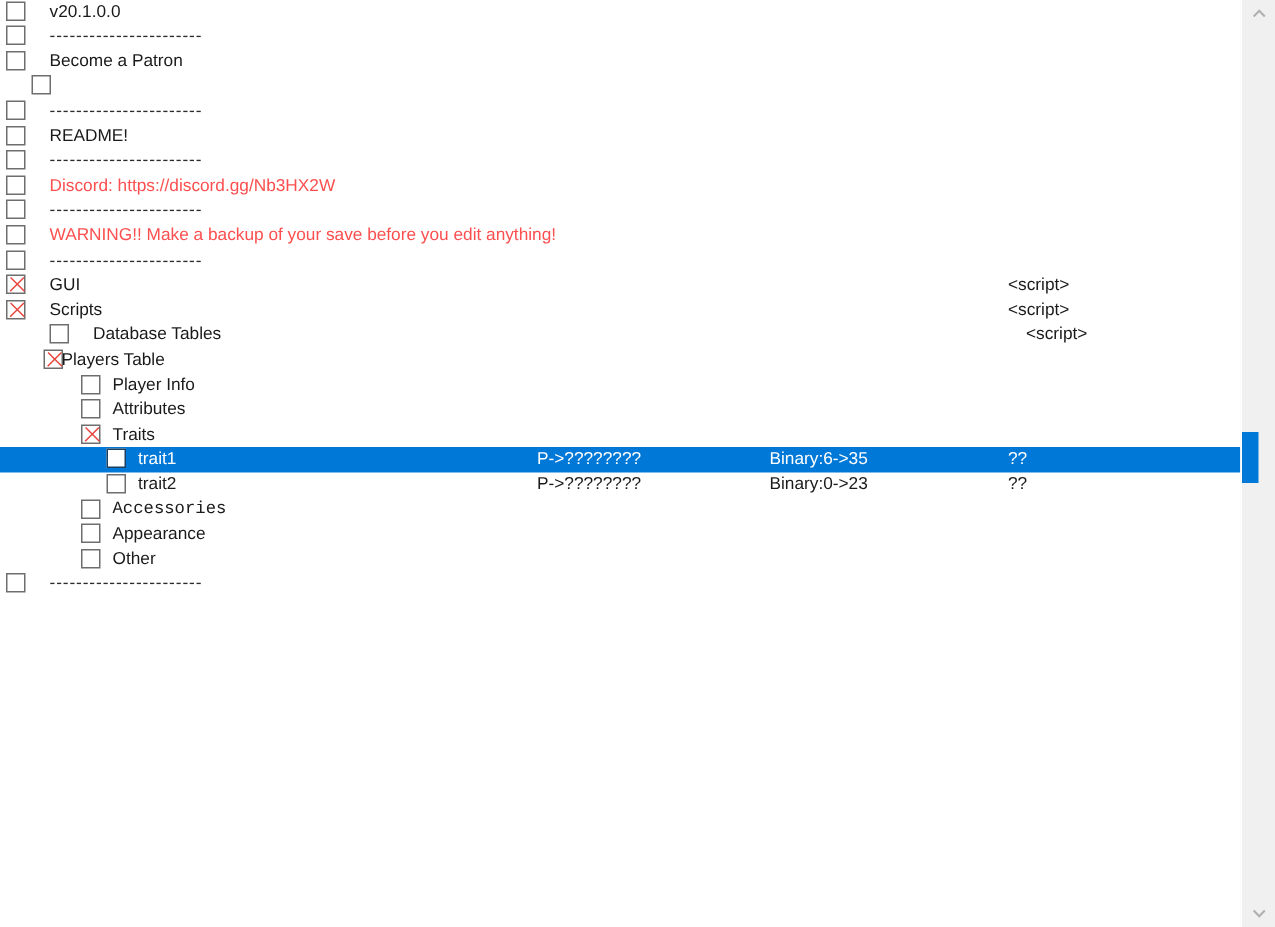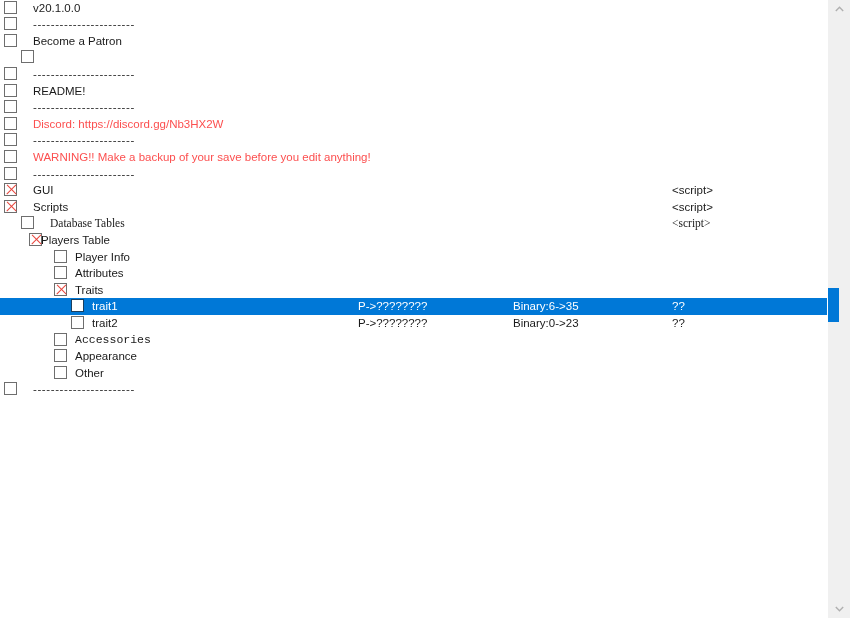--- a/index.html
+++ b/index.html
@@ -191,21 +191,21 @@
       <div class="tree-row" style="position: absolute; left: 0px; right: 0px; top: 182.1px;">
         <span class="cb checked" style="left: 4px;"></span>
         <span class="lbl" style="left: 33px;">GUI</span>
         <span class="col col-script">&lt;script&gt;</span>
       </div>
       <div class="tree-row" style="position: absolute; left: 0px; right: 0px; top: 198.7px;">
         <span class="cb checked" style="left: 4px;"></span>
         <span class="lbl" style="left: 33px;">Scripts</span>
         <span class="col col-script">&lt;script&gt;</span>
       </div>
-      <div class="tree-row" style="position: absolute; left: 0px; right: 0px; top: 215.3px; font-family: Liberation Serif, serif;">
+      <div class="tree-row" style="position: absolute; left: 12px; right: 0px; top: 215.3px;">
         <span class="cb" style="left: 21px;"></span>
         <span class="lbl" style="left: 50px;">Database Tables</span>
         <span class="col col-script">&lt;script&gt;</span>
       </div>
       <div class="tree-row" style="position: absolute; left: 0px; right: 0px; top: 231.9px;">
         <span class="cb checked" style="left: 29px;"></span>
         <span class="lbl" style="left: 41px;">Players Table</span>
       </div>
       <div class="tree-row" style="position: absolute; left: 0px; right: 0px; top: 248.5px;">
         <span class="cb" style="left: 54px;"></span>

